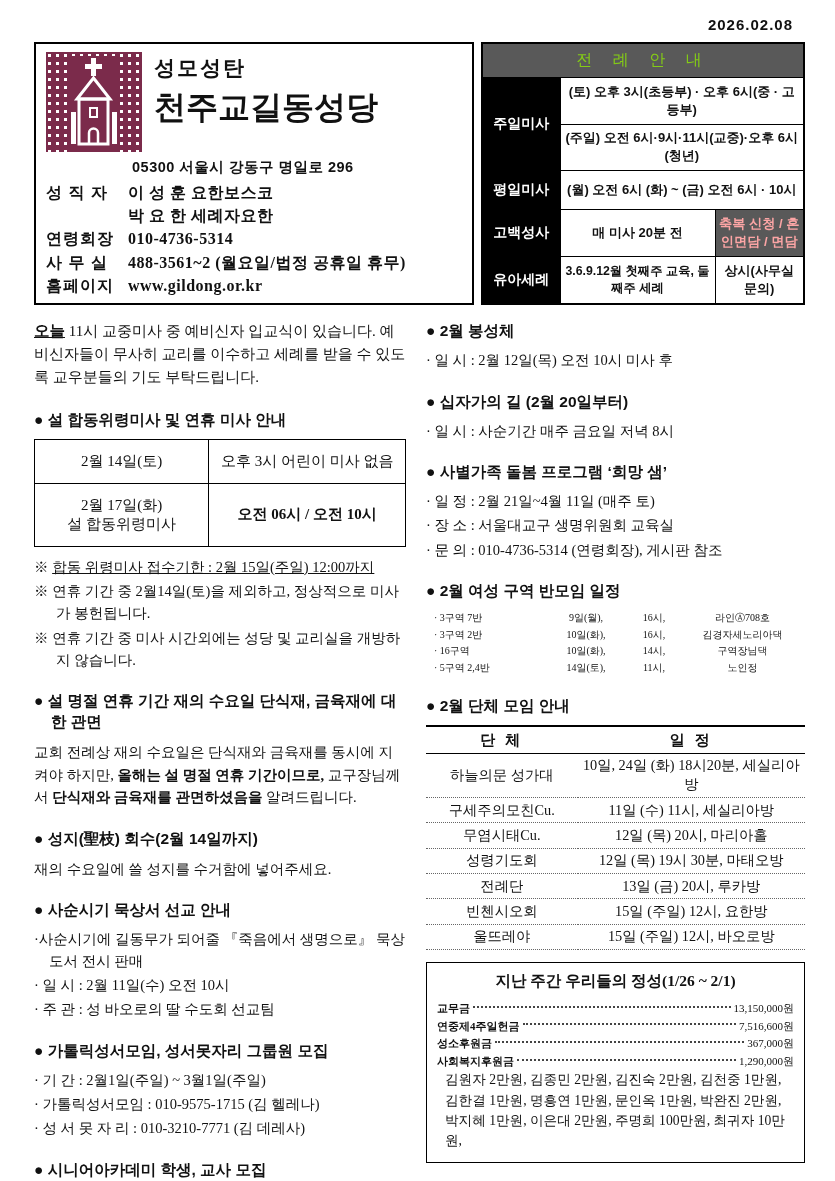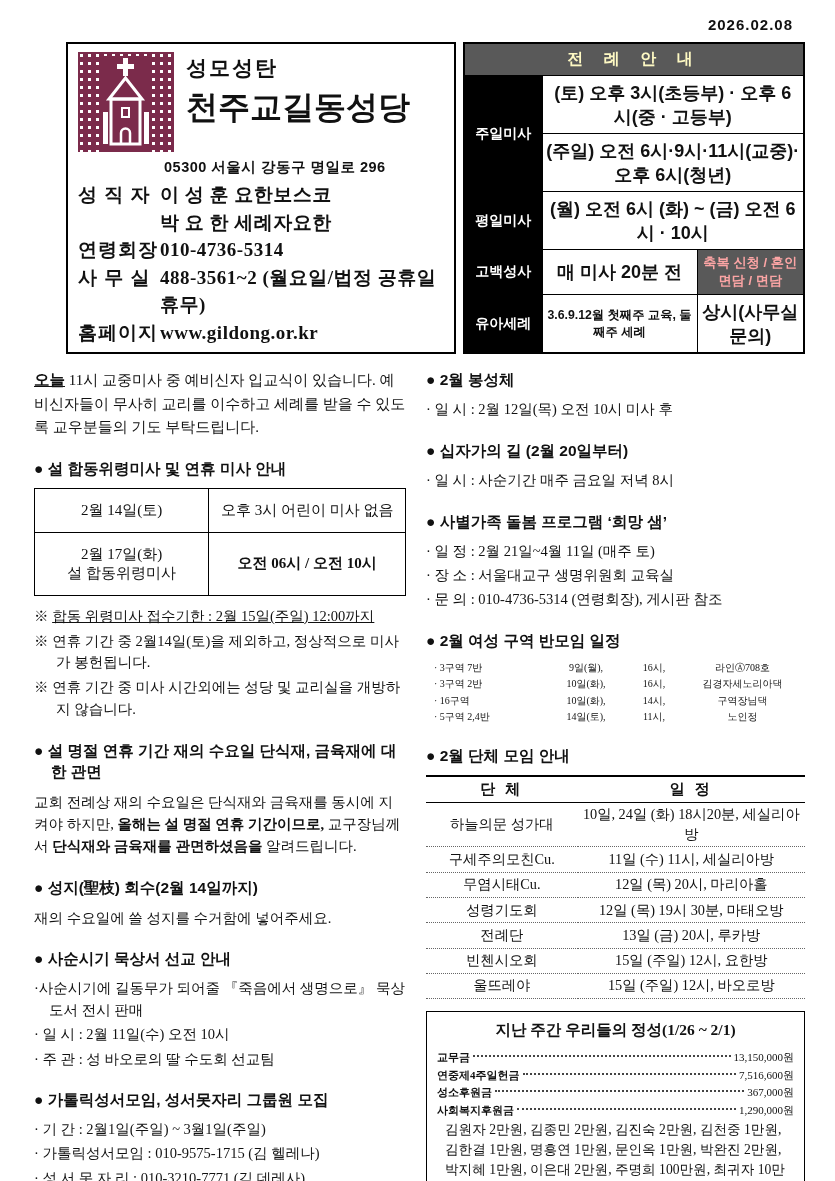--- a/index.html
+++ b/index.html
@@ -16,39 +16,38 @@
 
   .issue-date {
     position: absolute; top: 16px; right: 42px;
     font-family: "Liberation Sans", "DejaVu Sans", sans-serif;
     font-weight: bold; font-size: 15px; letter-spacing: 1px;
   }
 
   
   .header { display: flex; margin: 42px 30px 0 34px; align-items: stretch; }
   .id-box {
-    width: 390px; border: 2px solid #000; padding: 8px 10px 6px 10px;
+    width: 440px; border: 2px solid #000; padding: 8px 10px 6px 10px;
     flex-shrink: 0;
-    margin-left: 32px;
   }
   .logo-row { display: flex; gap: 12px; align-items: flex-start; }
   .logo-svg { flex-shrink: 0; display: block; }
   .church-names { padding-top: 2px; }
   .name1 { font-family:"Liberation Sans",sans-serif; font-weight:bold; font-size: 21px; letter-spacing: 2px; }
   .name2 { font-family:"Liberation Sans",sans-serif; font-weight:bold; font-size: 32px; letter-spacing: 0px; margin-top: 4px; white-space: nowrap; }
   .address { font-family:"Liberation Sans",sans-serif; font-weight:bold; font-size: 14.5px; margin: 6px 0 4px 86px; letter-spacing: 0.5px; }
-  .info-row { display: flex; font-size: 19px; line-height: 1.45; }
+  .info-row { display: flex; font-size: 16px; line-height: 1.45; }
   .ilabel { width: 82px; font-family:"Liberation Sans",sans-serif; font-weight: bold; letter-spacing: 1px; flex-shrink: 0; }
   .ivalue { font-weight: bold; letter-spacing: 0.5px; }
 
   table.mass { flex: 1; margin-left: 7px; border-collapse: collapse; border: 2.5px solid #000; table-layout: fixed; }
   table.mass td { border: 1.5px solid #000; font-family:"Liberation Sans",sans-serif; text-align: center; vertical-align: middle; padding: 2px 3px; }
-  td.m-title { background:#595959; color:#fef9c3; font-weight:bold; font-size:16px; letter-spacing:8px; height:30px;margin-left:36px; }
+  td.m-title { background:#595959; color:#84cc16; font-weight:normal; font-size:16px; letter-spacing:8px; height:30px;margin-left:36px; }
   td.m-lbl { background:#000000; color:#fff; font-weight:bold; font-size:14px; width:78px; }
-  td.m-val { font-weight:bold; font-size:18px; height:34px; }
+  td.m-val { font-weight:bold; font-size:13px; height:34px; }
   td.m-dark { background:#595959; color:#fca5a5; font-weight:bold; font-size:13.2px; }
   td.m-small { font-size:12.3px; }
 
   
   .cols { display: flex; gap: 20px; margin: 14px 30px 0 34px; }
   .col-l { width: 372px; flex-shrink: 0; }
   .col-r { flex: 1; }
 
   .intro { font-size: 15px; line-height: 1.55; margin-bottom: 4px; }
   .intro b { font-size: 15.5px; text-decoration: underline; }

